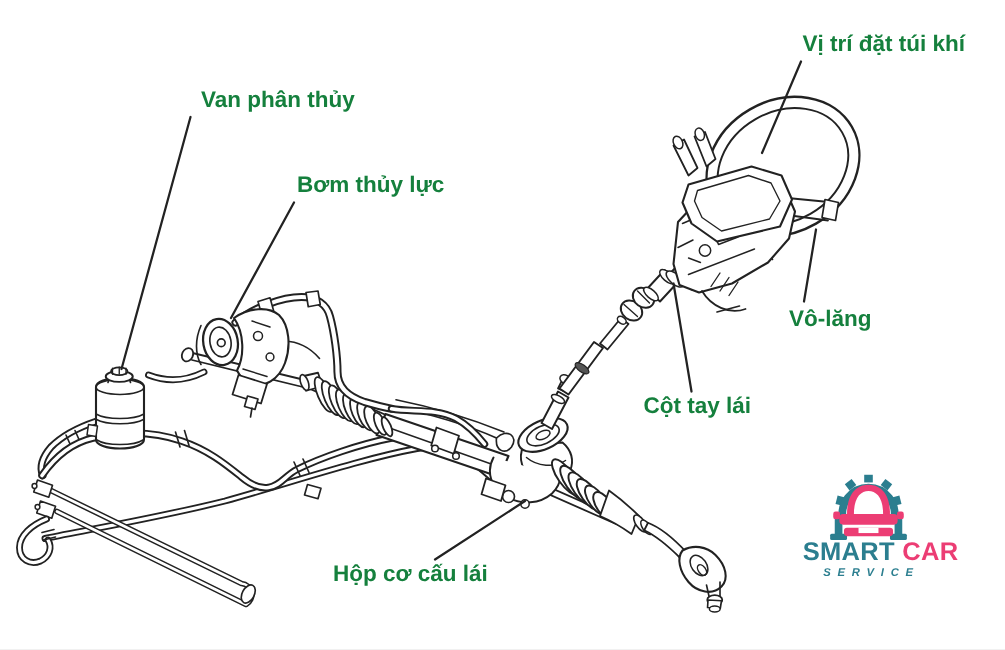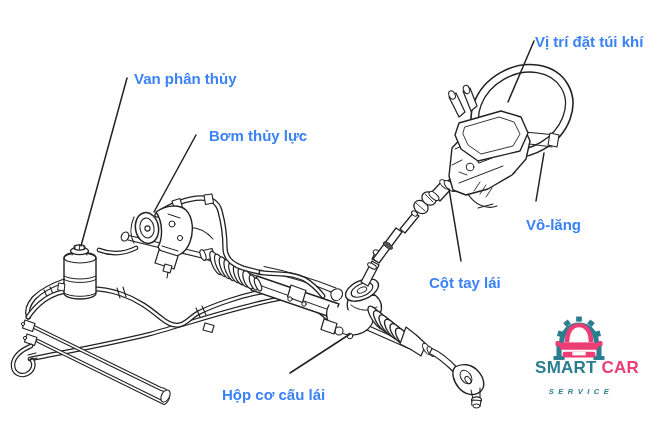--- a/index.html
+++ b/index.html
@@ -3,34 +3,34 @@
 <meta charset="utf-8">
 <style>
   html,body{margin:0;padding:0;background:#e8e8e8;}
   #stage{
     position:relative;width:670px;height:433px;background:#ffffff;
     font-family:"Liberation Sans","DejaVu Sans",sans-serif;overflow:hidden;
   }
   #artwork{position:absolute;left:0;top:0;}
   .dlabel{
     position:absolute;font-weight:700;font-size:15px;line-height:18px;
-    color:#3b82f6;white-space:nowrap;letter-spacing:0px;margin-top:12px;
+    color:#15803d;white-space:nowrap;letter-spacing:0px;
   }
   
   .logo{position:absolute;left:519px;top:316px;width:120px;text-align:center;}
   .logo-emblem{display:block;margin:0 auto;width:58px;height:45px;}
   .logo-text{
     font-weight:700;font-size:17px;line-height:17px;letter-spacing:0.2px;
     margin-top:-2px;white-space:nowrap;text-align:right;
   }
   .logo-text .w1{color:#2b7e8f;}
   .logo-text .w2{color:#ec3d74;margin-left:5px;}
   .logo-tagline{
     font-weight:700;font-size:7.5px;line-height:9px;letter-spacing:4.5px;
-    color:#2b7e8f;margin-top:11px;padding-left:4px;font-style:italic;white-space:nowrap;
+    color:#2b7e8f;margin-top:1px;padding-left:4px;font-style:italic;white-space:nowrap;
   }
 </style>
 </head>
 <body>
 
 <div id="stage">
 
   <svg id="artwork" width="670" height="433" viewBox="0 0 670 433">
     <g stroke="#222" fill="none" stroke-width="1.4" stroke-linecap="round" stroke-linejoin="round">
 
@@ -230,21 +230,21 @@
         <line x1="196" y1="135" x2="154" y2="212"></line>
         <line x1="534" y1="41" x2="508" y2="102"></line>
         <line x1="536" y1="201" x2="544" y2="153"></line>
         <line x1="461" y1="261" x2="449" y2="189"></line>
         <line x1="290" y1="373" x2="350" y2="334"></line>
       </g>
     </g>
   </svg>
 
   <div class="dlabel" style="left:134px;top:58px">Van phân thủy</div>
-  <div class="dlabel" style="left:209px;top:115px">Bơm thủy lực</div>
+  <div class="dlabel" style="left:198px;top:115px">Bơm thủy lực</div>
   <div class="dlabel" style="left:535px;top:21px">Vị trí đặt túi khí</div>
   <div class="dlabel" style="left:526px;top:204px">Vô-lăng</div>
   <div class="dlabel" style="left:222px;top:374px">Hộp cơ cấu lái</div>
   <div class="dlabel" style="left:429px;top:262px">Cột tay lái</div>
 
   <div class="logo">
     <svg class="logo-emblem" viewBox="0 0 56 44">
       <g fill="#2b7e8f">
         <rect x="25.2" y="0.5" width="5.6" height="5"></rect>
         <rect x="-2.8" y="-2.5" width="5.6" height="5" transform="translate(39.7,7) rotate(38)"></rect>

